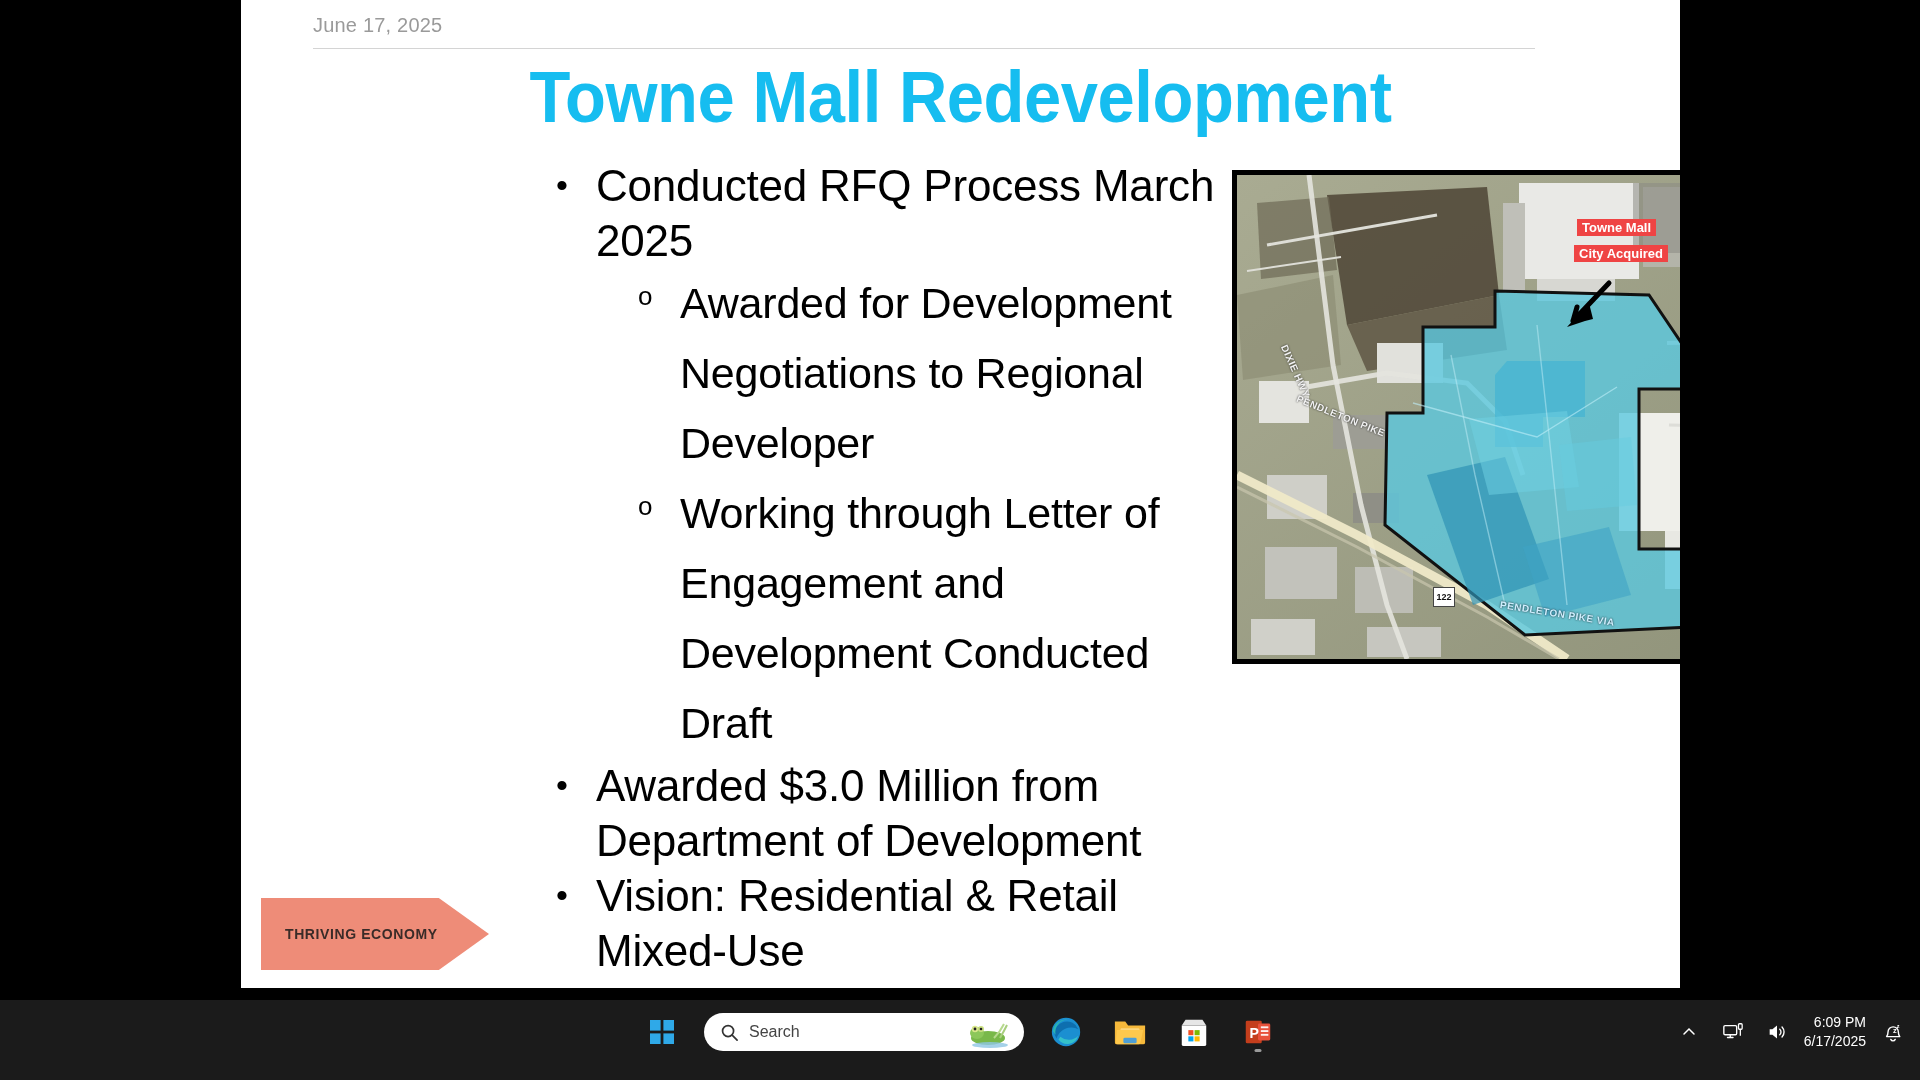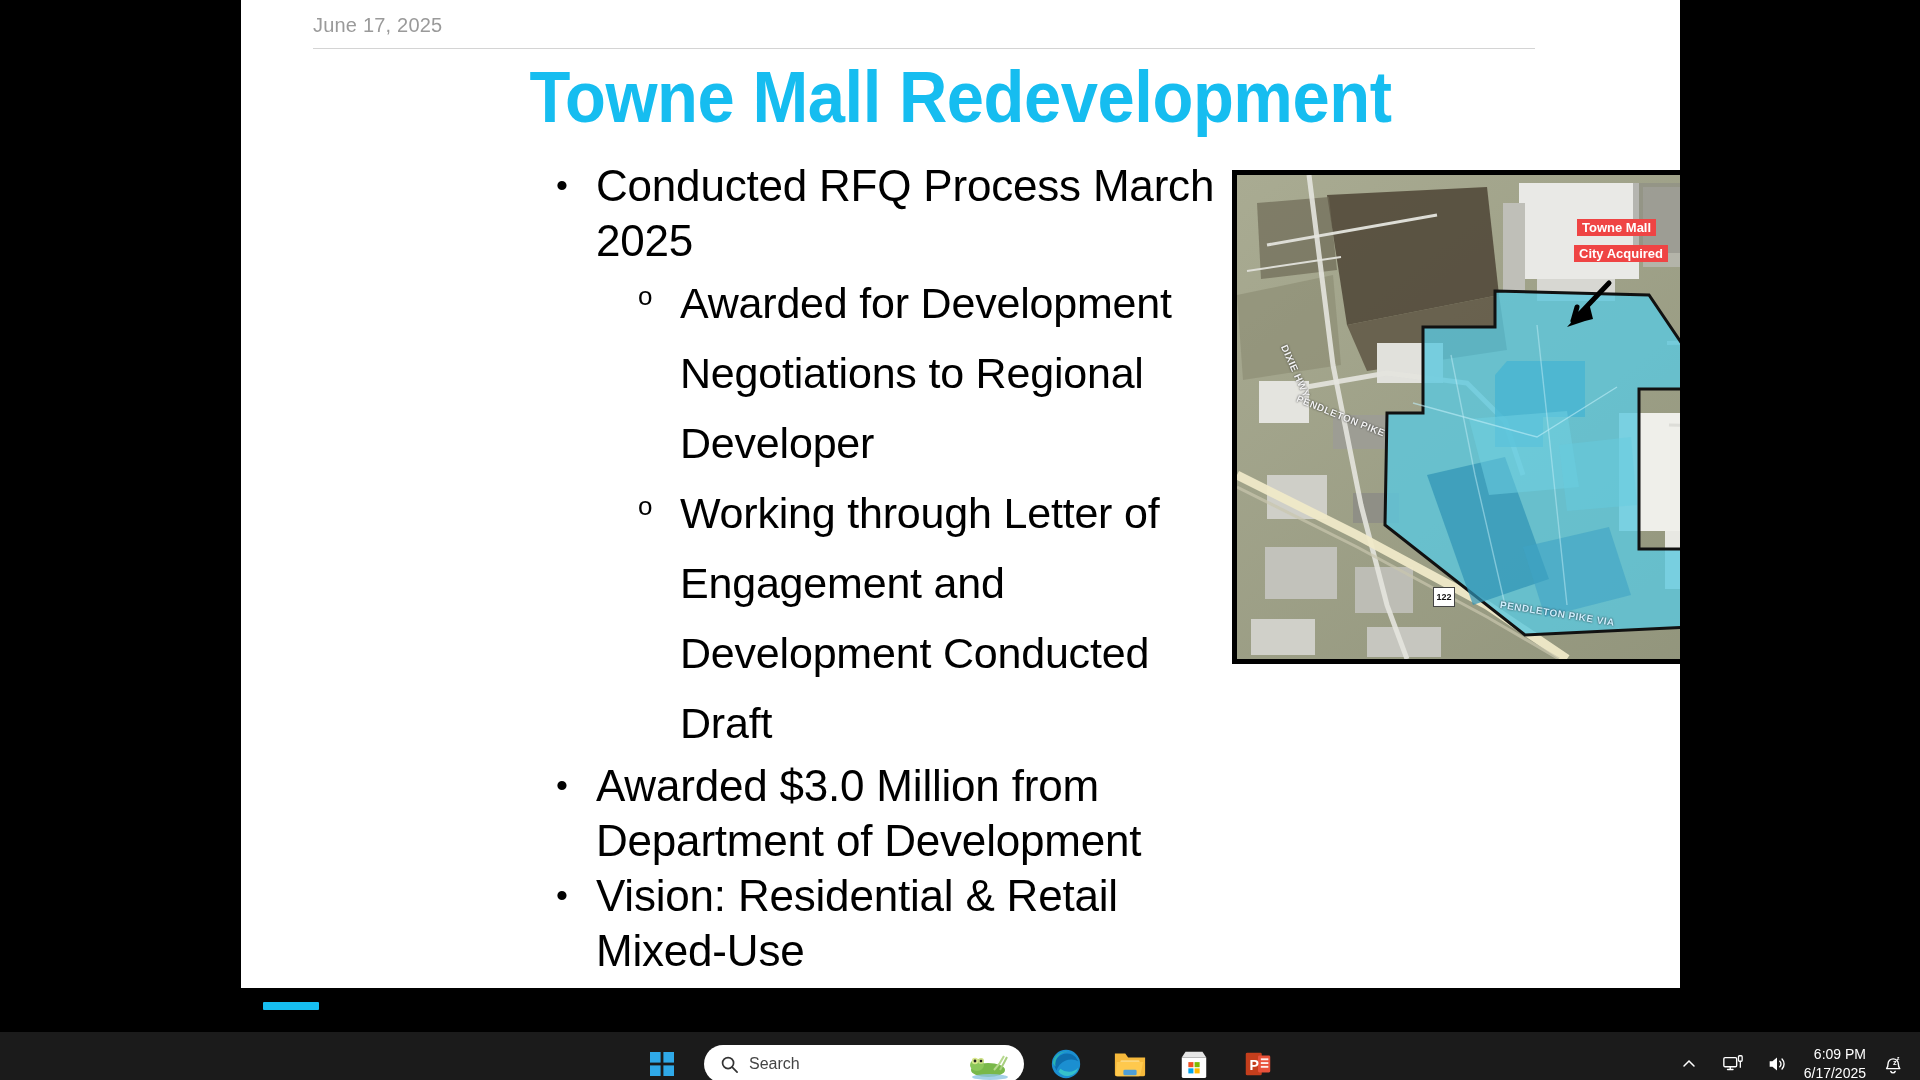--- a/index.html
+++ b/index.html
@@ -87,21 +87,21 @@
   .shield {
     position:absolute; width:22px; height:20px; background:#fff;
     border:1px solid #444; color:#111; font-size:9px; font-weight:bold;
     display:flex; align-items:center; justify-content:center;
     font-family:"Liberation Sans",sans-serif;
     border-radius:0;
   }
 
   
   #taskbar {
-    position:absolute; left:0; bottom:0; width:1920px; height:48px;
+    position:absolute; left:0; bottom:0; width:1920px; height:80px;
     background:#1b1b1b;
   }
   #tb-center {
     position:absolute; left:50%; top:0; height:64px; transform:translateX(-50%);
     display:flex; align-items:center; gap:20px;
   }
   .tb-btn { width:44px; height:44px; display:flex; align-items:center;
             justify-content:center; border-radius:5px; position:relative; }
   #searchbox {
     width:320px; height:38px; background:#fff; border-radius:19px;
@@ -161,20 +161,24 @@
         <span class="mark">•</span>
         <span class="btext">Awarded $3.0 Million from Department of Development</span>
       </div>
 
       <div class="b1">
         <span class="mark">•</span>
         <span class="btext">Vision: Residential &amp; Retail Mixed-Use</span>
       </div>
     </div>
 
+    <div id="ribbon">
+      <div class="shape"></div>
+      <div class="label">THRIVING ECONOMY</div>
+    </div>
 
     <div id="map">
       <div id="mapcanvas">
 
         <svg width="612" height="484" viewBox="0 0 612 484">
           <defs>
             <linearGradient id="gsoil" x1="0" y1="0" x2="1" y2="1">
               <stop offset="0" stop-color="#a9ab92"></stop>
                 <stop offset="1" stop-color="#8f9279"></stop>
             </linearGradient>

